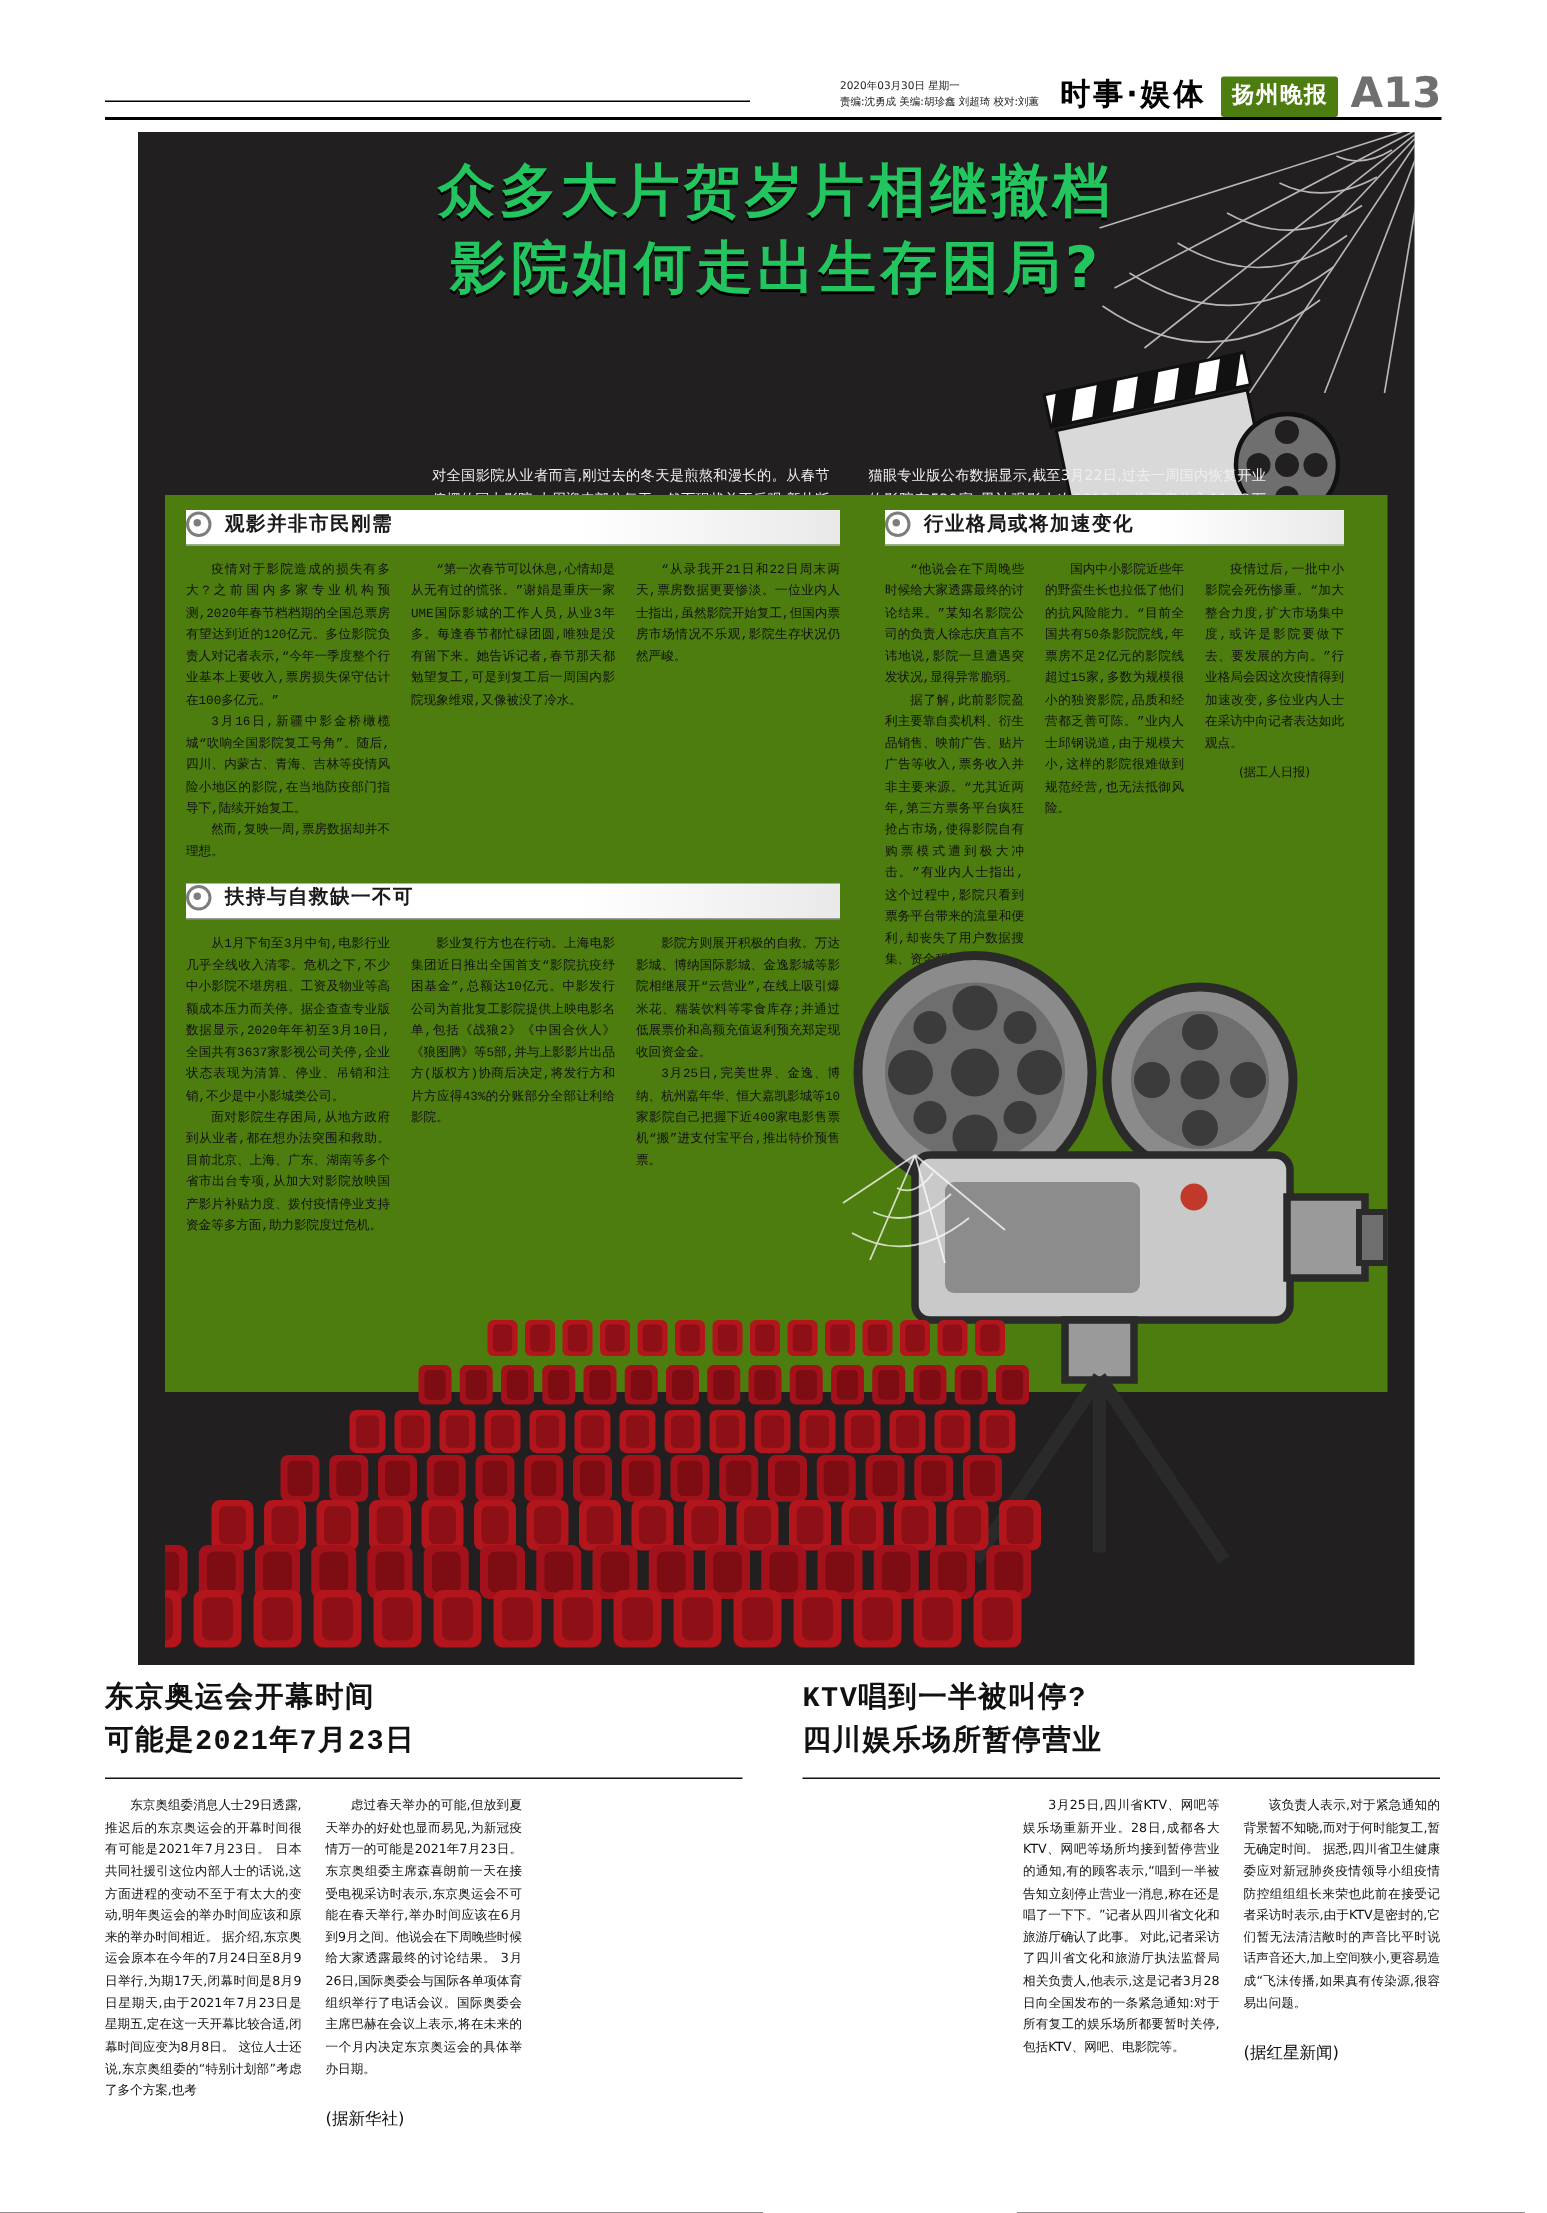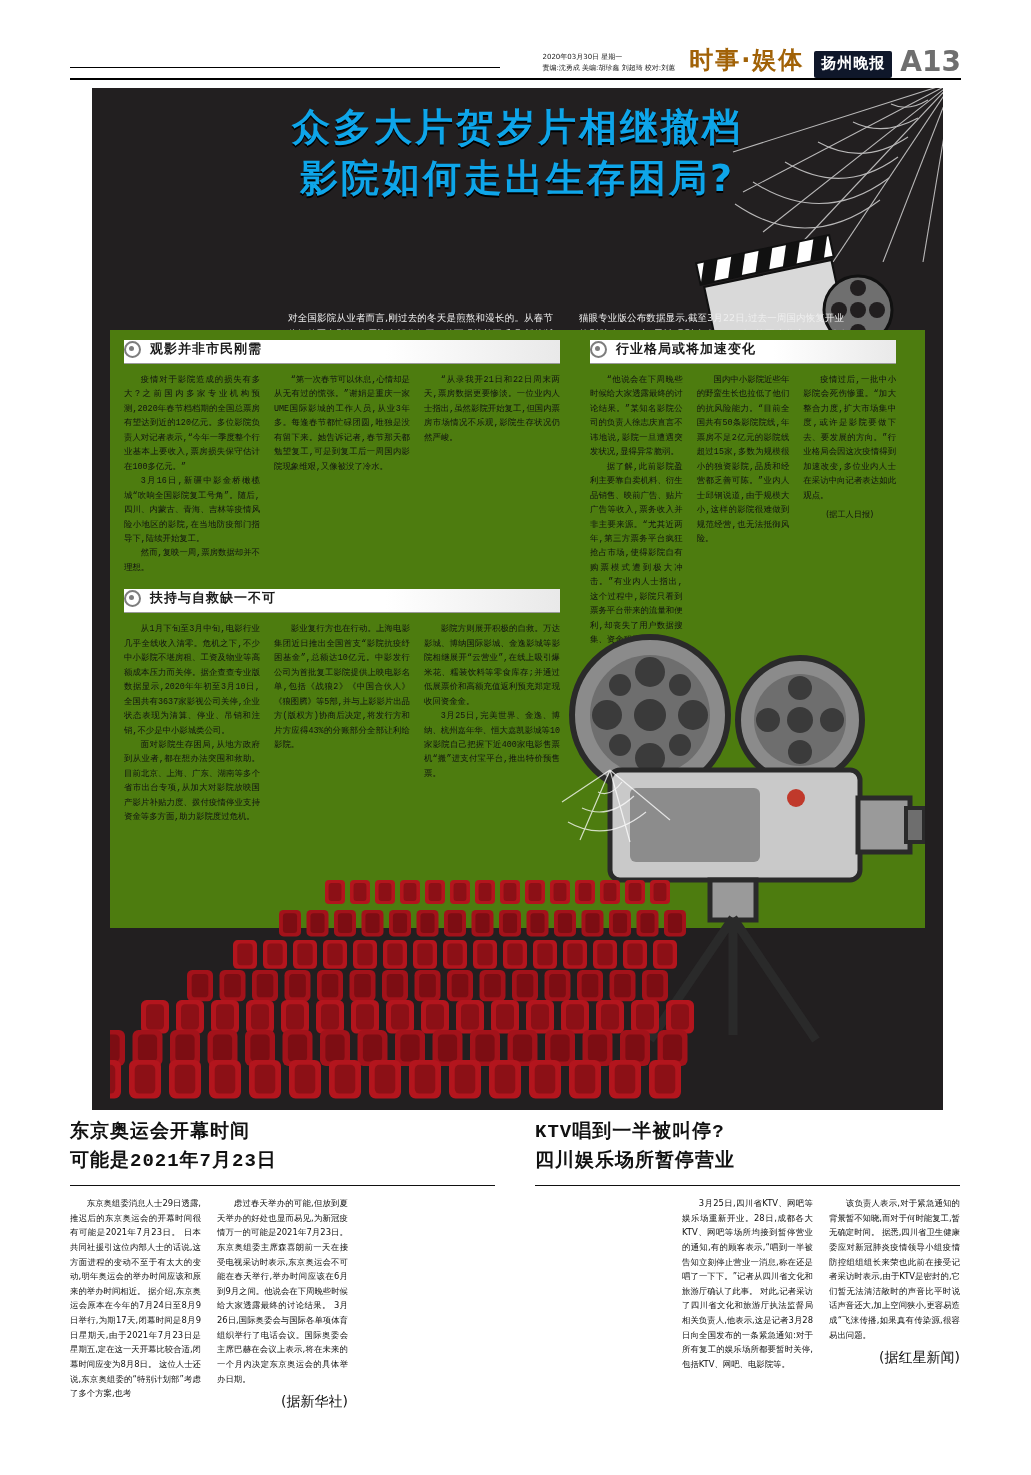--- a/index.html
+++ b/index.html
@@ -21,42 +21,42 @@
   }
   .mh-left-rule {
     position:absolute; left:0; bottom:10px; width:430px; height:0;
     border-top:1px solid #000;
   }
   .mh-credits {
     font-size:7px; line-height:1.55; color:#222;
     margin-right:14px; padding-bottom:4px;
   }
   .mh-section {
-    font-size:24px; font-weight:bold; letter-spacing:2px;
-    color:#a16207; padding-bottom:2px; margin-right:10px;
+    font-size:20px; font-weight:bold; letter-spacing:2px;
+    color:#000000; padding-bottom:2px; margin-right:10px;
     font-family:"DejaVu Sans", sans-serif;
   }
   .mh-logo {
-    background:#0f172a; color:#fff; font-size:15px; font-weight:bold;
+    background:#4d7c0f; color:#fff; font-size:15px; font-weight:bold;
     padding:3px 7px; letter-spacing:1px; margin-right:8px;
     border-radius:2px; padding-bottom:5px;
   }
   .mh-page {
     font-size:28px; font-weight:bold; color:#6f6f6f; padding-bottom:0px;
   }
 
   
   .hero {
     position:absolute; left:92px; top:88px; width:851px; height:1022px;
     background:#221f20;
     overflow:hidden;
   }
   .headline {
     position:absolute; left:0; top:14px; width:851px; text-align:center;
-    color:#0ea5e9; font-weight:bold; font-size:38px; line-height:1.33;
+    color:#22c55e; font-weight:bold; font-size:38px; line-height:1.33;
     letter-spacing:3px; text-shadow:0 2px 0 #000;
   }
   .headline div { white-space:nowrap; }
 
   
   .web { position:absolute; right:-10px; top:-6px; width:230px; height:180px; opacity:.85; }
 
   
   .intro {
     position:absolute; left:196px; top:222px; width:556px;
@@ -116,21 +116,21 @@
   .b-col { width:425px; }
   .b-title {
     font-family:Liberation Mono, monospace;
     font-size:19px; font-weight:bold; line-height:1.5; letter-spacing:1px;
     margin:0 0 10px 0;
   }
   .b-rule { border:0; border-top:1px solid #111; margin:4px 0 10px 0; }
   .b-body { display:flex; gap:16px; font-size:8.4px; line-height:1.74; text-align:justify; }
   .b-body .c { width:133px; }
   .b-body p { margin:0; text-indent:2em; }
-  .b-credit { text-align:right; font-size:14px; margin-top:3px; }
+  .b-credit { font-size:11px; margin-top:17px; }
 </style>
 </head>
 <body>
 
 <div class="masthead">
   <div class="mh-left-rule"></div>
   <div class="mh-credits">
     <div>2020年03月30日 星期一</div>
     <div>责编:沈勇成  美编:胡珍鑫  刘超琦  校对:刘蕙</div>
   </div>

